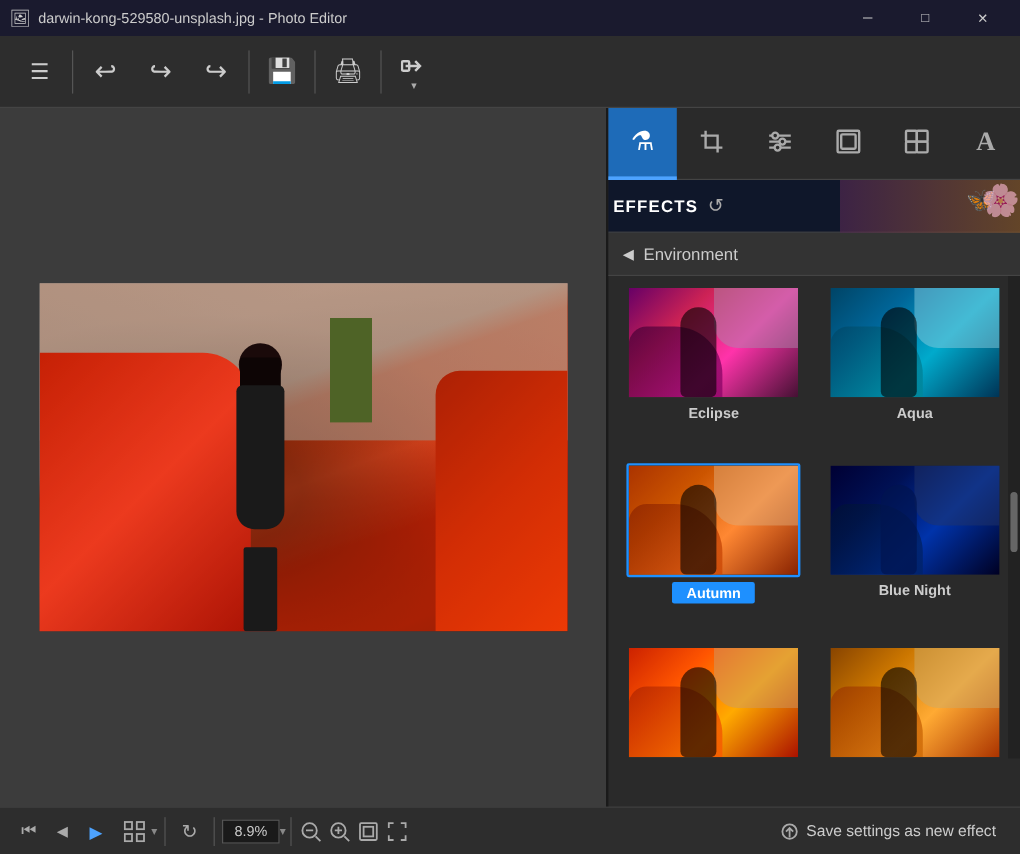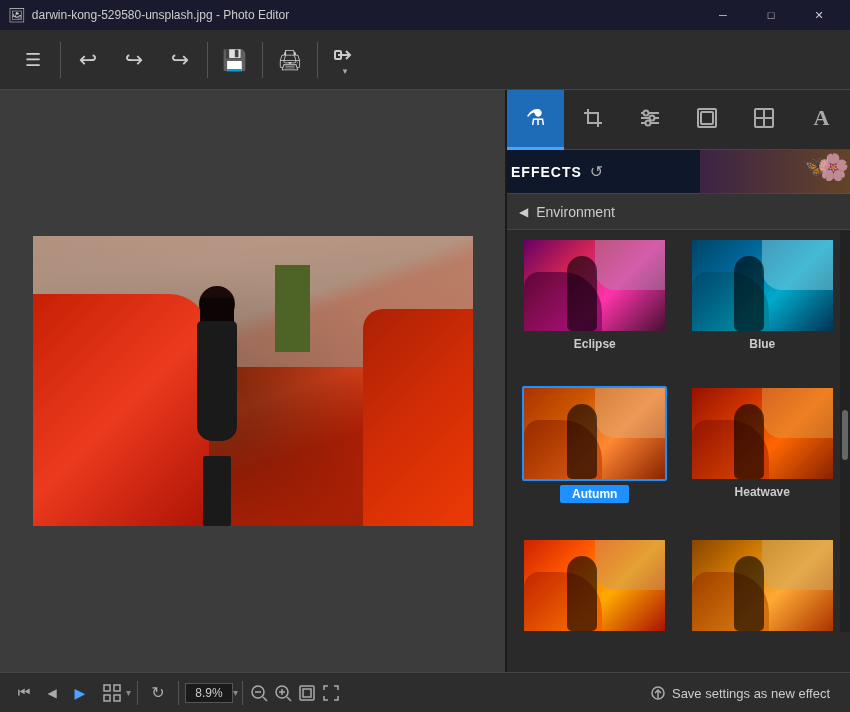--- a/index.html
+++ b/index.html
@@ -295,21 +295,21 @@
       text-align: center;
     }
     .zoom-btn {
       width: 24px; height: 24px;
       display: flex; align-items: center; justify-content: center;
       cursor: pointer; color: #aaa; font-size: 14px;
     }
     .status-spacer { flex: 1; }
     .save-effect-btn {
       display: flex;
-      align-items: flex-end;
+      align-items: center;
       gap: 6px;
       font-size: 13px;
       color: #ccc;
       cursor: pointer;
       padding: 4px 10px;
     }
   </style>
 </head>
 <body>
 
@@ -450,45 +450,45 @@
 
 
       <div class="effect-item">
         <div class="effect-thumb">
           <div class="thumb-photo thumb-aqua">
             <div class="thumb-bg" style="background:#88ccdd;"></div>
             <div class="thumb-car" style="background:linear-gradient(135deg,#004466,#008899);"></div>
             <div class="thumb-person"></div>
           </div>
         </div>
-        <span class="effect-name">Blue</span>
+        <span class="effect-name">Aqua</span>
       </div>
 
       <div class="effect-item selected">
         <div class="effect-thumb">
           <div class="thumb-photo thumb-autumn">
             <div class="thumb-bg" style="background:#ddaa77;"></div>
             <div class="thumb-car" style="background:linear-gradient(135deg,#882200,#cc4400);"></div>
             <div class="thumb-person"></div>
           </div>
         </div>
         <span class="effect-name">Autumn</span>
       </div>
 
-
       <div class="effect-item">
         <div class="effect-thumb">
-          <div class="thumb-photo thumb-heatwave">
-            <div class="thumb-bg" style="background:#dd9944;"></div>
-            <div class="thumb-car" style="background:linear-gradient(135deg,#881100,#cc3300);"></div>
-            <div class="thumb-person"></div>
+          <div class="thumb-photo thumb-bluenight">
+            <div class="thumb-bg" style="background:#223366;"></div>
+            <div class="thumb-car" style="background:linear-gradient(135deg,#001133,#002266);"></div>
+            <div class="thumb-person" style="background:rgba(0,20,80,0.7);"></div>
           </div>
         </div>
-        <span class="effect-name">Heatwave</span>
-      </div>
+        <span class="effect-name">Blue Night</span>
+      </div>
+
 
       <div class="effect-item">
         <div class="effect-thumb">
           <div class="thumb-photo thumb-extra1">
             <div class="thumb-bg" style="background:#cc9966;"></div>
             <div class="thumb-car" style="background:linear-gradient(135deg,#aa2200,#ff5500);"></div>
             <div class="thumb-person"></div>
           </div>
         </div>
         <span class="effect-name"></span>

